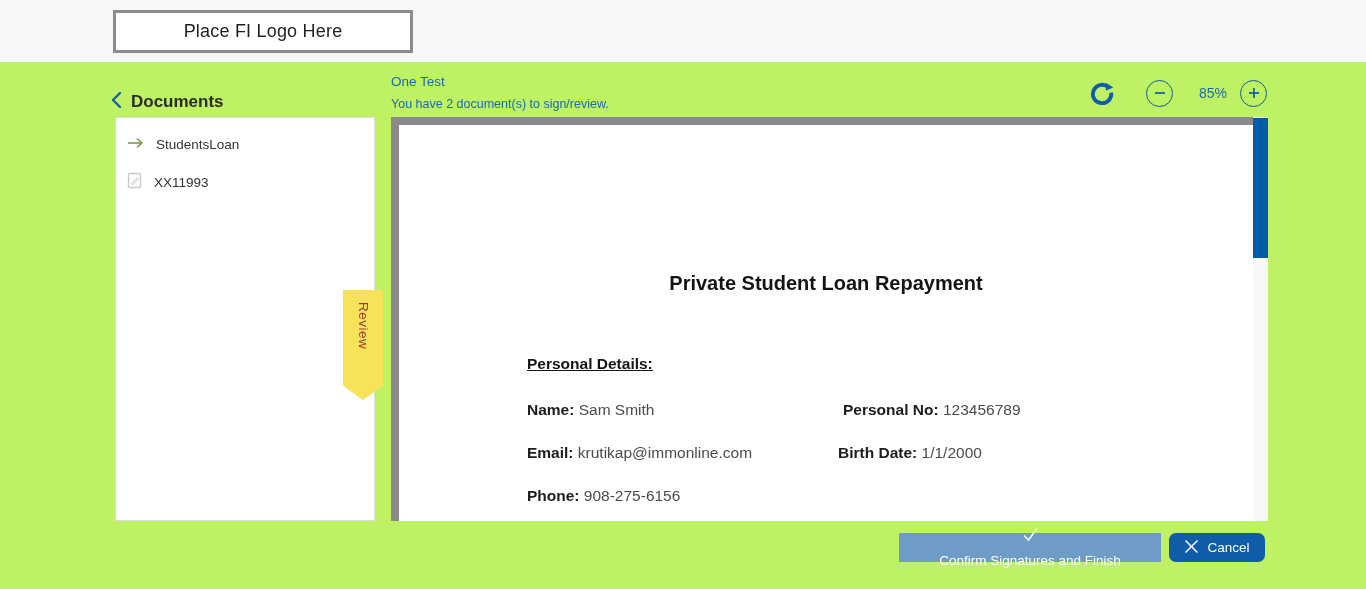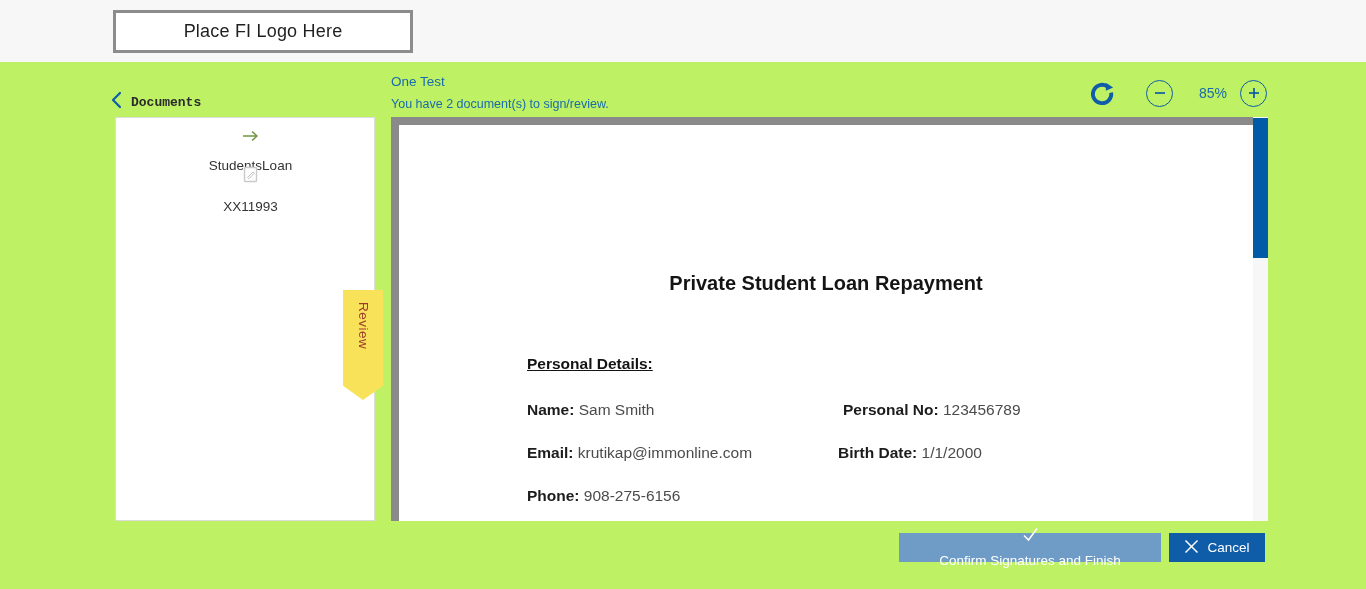--- a/index.html
+++ b/index.html
@@ -20,28 +20,28 @@
     position: absolute; left: 113px; top: 10px; width: 300px; height: 43px;
     background: #ffffff; border: 3px solid #8c8c8c;
     display: flex; align-items: center; justify-content: center;
     font-size: 18px; color: #1f1f1f; letter-spacing: 0.2px;
   }
   
   .docs-header {
     position: absolute; left: 111px; top: 92px; height: 20px;
     display: flex; align-items: center; gap: 9px; cursor: pointer;
   }
-  .docs-header .label { font-size: 13px; font-weight: bold; color: #2b2b2b; font-family: Liberation Mono, monospace; }
+  .docs-header .label { font-size: 17px; font-weight: bold; color: #2b2b2b; }
   .sidebar-panel {
     position: absolute; left: 115px; top: 117px; width: 260px; height: 404px;
     background: #ffffff; border: 1px solid #dcdcdc;
   }
   .doc-item {
     display: flex; align-items: center; gap: 12px;
-    padding: 0 0 0 11px; height: 32px; margin-top: 6px; cursor: pointer; flex-direction: column;
+    padding: 0 0 0 11px; height: 32px; margin-top: 6px; cursor: pointer;
   }
   .doc-item:first-child { margin-top: 10px; }
   .doc-item .label { font-size: 13.5px; color: #333333; }
   
   .session-title {
     position: absolute; left: 391px; top: 74px;
     font-size: 13.5px; color: #1a6aac;
   }
   .session-subtitle {
     position: absolute; left: 391px; top: 97px;
@@ -105,21 +105,21 @@
   .row-phone   { left: 128px; top: 362px; }
   
   .btn {
     position: absolute; top: 533px; height: 29px;
     display: flex; align-items: center; justify-content: center; gap: 8px;
     color: #ffffff; font-size: 13.5px; cursor: pointer; border: none;
     font-family: "Liberation Sans", sans-serif;
   }
   .btn-print   { left: 395px;  width: 151px; background: #0f5ca8; }
   .btn-confirm { left: 899px;  width: 262px; background: #6f9cc6; flex-direction: column; }
-  .btn-cancel  { left: 1169px; width: 96px;  background: #0f5ca8; }
+  .btn-cancel  { left: 1169px; width: 96px;  background: #0f5ca8; border-radius: 7px; }
 </style>
 </head>
 <body>
 
 <div class="app">
 
   <div class="topbar">
     <div class="logo-box">
       <span>Place FI Logo Here</span>
     </div>

